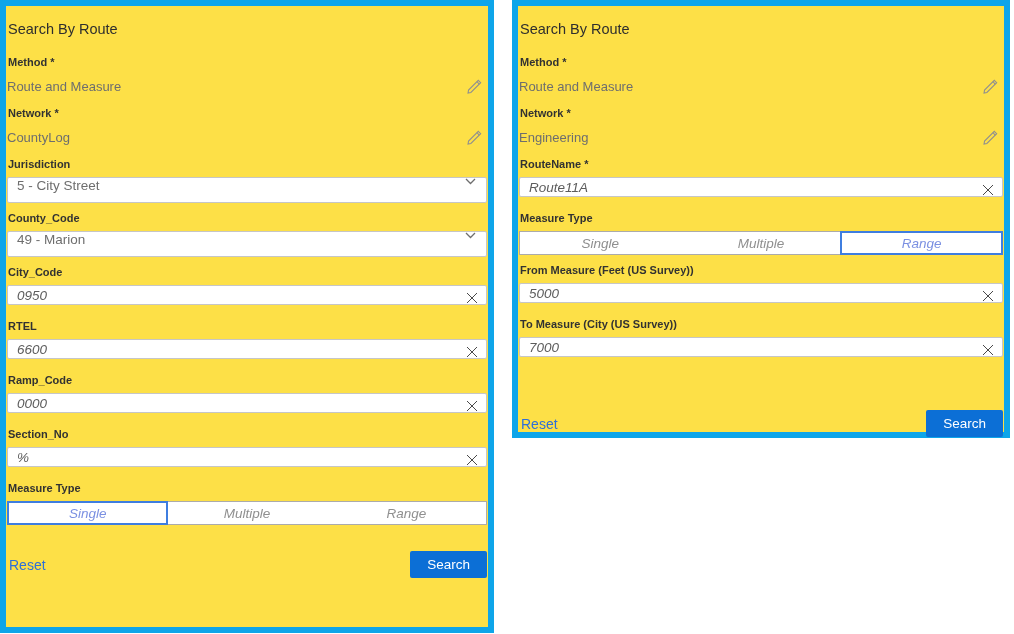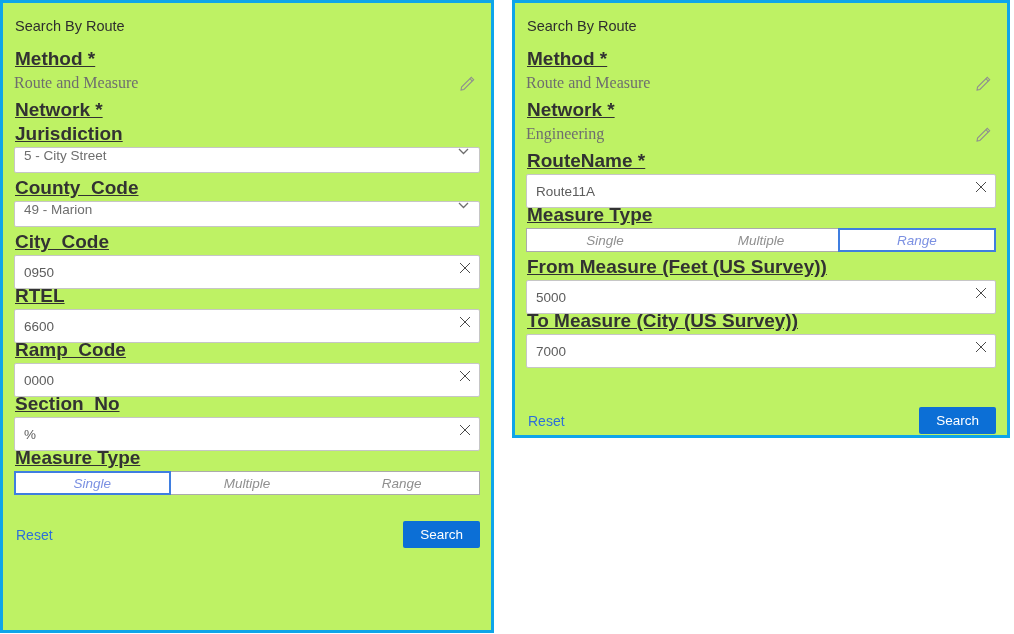--- a/index.html
+++ b/index.html
@@ -1,37 +1,37 @@
 <!DOCTYPE html>
 <html style="--primary: #0c6fd6; --link: #2e6fd9; --segment-selected-border: #3f7ee0; --segment-selected-text: #7b90e2;"><head>
 <meta charset="utf-8">
 <style>
   html,body{margin:0;padding:0;background:#ffffff;width:1014px;height:634px;
     font-family:"Liberation Sans","DejaVu Sans",sans-serif;}
   .stage{position:relative;width:1014px;height:634px;background:#fff;overflow:hidden;}
-  .panel{position:absolute;background:#bef264;border:3px solid #0ea5e9;box-sizing:border-box;
-    padding:8px 11px;}
+  .panel{position:absolute;background:#fde047;border:6px solid #0ea5e9;box-sizing:border-box;
+    padding:8px 1px;}
   #panel-left{left:0px;top:0px;width:494px;height:633px;}
   #panel-right{left:512px;top:0px;width:498px;height:438px;}
   .panel-title{font-size:14.5px;color:#2e2e2e;margin:7px 1px 15px 1px;line-height:1.2;}
   .group{margin-bottom:6px;}
-  .flabel{font-size:19px;font-weight:600;color:#323232;margin:0 1px 4px 1px;line-height:18px;text-decoration:underline;}
+  .flabel{font-size:11px;font-weight:600;color:#323232;margin:0 1px 4px 1px;line-height:18px;}
   .value-row{display:flex;justify-content:space-between;align-items:center;min-height:22px;
     margin-bottom:7px;}
-  .gray-value{color:#6e6e6e;font-size:16px;font-family:Liberation Serif, serif;}
+  .gray-value{color:#6e6e6e;font-size:13px;}
   .pencil{display:flex;align-items:center;cursor:pointer;padding-right:4px;}
   .select-box{height:26px;border:1px solid #c6c6c6;border-radius:2px;display:flex;
     align-items:flex-start;justify-content:space-between;padding:0 10px 0 9px;cursor:pointer;
     box-sizing:border-box;background:#fff;}
   .sel-value{color:#6e6e6e;font-size:13.5px;}
   .chev{display:flex;align-items:center;}
   .text-box{position:relative;height:26px;}
-  .tinput{width:100%;height:34px;box-sizing:border-box;border:1px solid #c6c6c6;
+  .tinput{width:100%;height:20px;box-sizing:border-box;border:1px solid #c6c6c6;
     border-radius:2px;padding:0 30px 0 9px;font-size:13.5px;color:#5c5c5c;background:#fff;
-    font-family:"Liberation Sans","DejaVu Sans",sans-serif;outline:none;}
+    font-family:"Liberation Sans","DejaVu Sans",sans-serif;outline:none;font-style:italic;}
   .xicon{position:absolute;right:9px;top:50%;transform:translateY(-50%);display:flex;
     align-items:center;cursor:pointer;}
   .segmented{display:flex;height:24px;border:1px solid #ababab;box-sizing:border-box;
     background:#fff;}
   .segment{flex:1;position:relative;display:flex;align-items:center;justify-content:center;
     font-size:13.5px;color:#8f8f8f;cursor:pointer;font-style:italic;}
   .segment.selected{color:var(--segment-selected-text,#7b90e2);}
   .segment.selected::after{content:"";position:absolute;inset:-1px;
     border:2px solid var(--segment-selected-border,#3f7ee0);pointer-events:none;}
   .footer{display:flex;justify-content:space-between;align-items:center;gap:16px;}
@@ -60,20 +60,29 @@
           <svg width="17" height="17" viewBox="0 0 16 16" fill="none" stroke="#8f8f8f" stroke-width="1">
             <path d="M11.6 2.2 L13.8 4.4 L4.6 13.6 L1.9 14.1 L2.4 11.4 Z"></path>
             <line x1="10.3" y1="3.5" x2="12.5" y2="5.7"></line>
           </svg>
         </span>
       </div>
     </div>
 
     <div class="group">
       <div class="flabel">Network *</div>
+      <div class="value-row">
+        <span class="gray-value">CountyLog</span>
+        <span class="pencil">
+          <svg width="17" height="17" viewBox="0 0 16 16" fill="none" stroke="#8f8f8f" stroke-width="1">
+            <path d="M11.6 2.2 L13.8 4.4 L4.6 13.6 L1.9 14.1 L2.4 11.4 Z"></path>
+            <line x1="10.3" y1="3.5" x2="12.5" y2="5.7"></line>
+          </svg>
+        </span>
+      </div>
     </div>
 
     <div class="group">
       <div class="flabel">Jurisdiction</div>
       <div class="select-box">
         <span class="sel-value">5 - City Street</span>
         <span class="chev">
           <svg width="11" height="7" viewBox="0 0 11 7" fill="none" stroke="#6e6e6e" stroke-width="1.3">
             <polyline points="1,1 5.5,5.5 10,1"></polyline>
           </svg>

